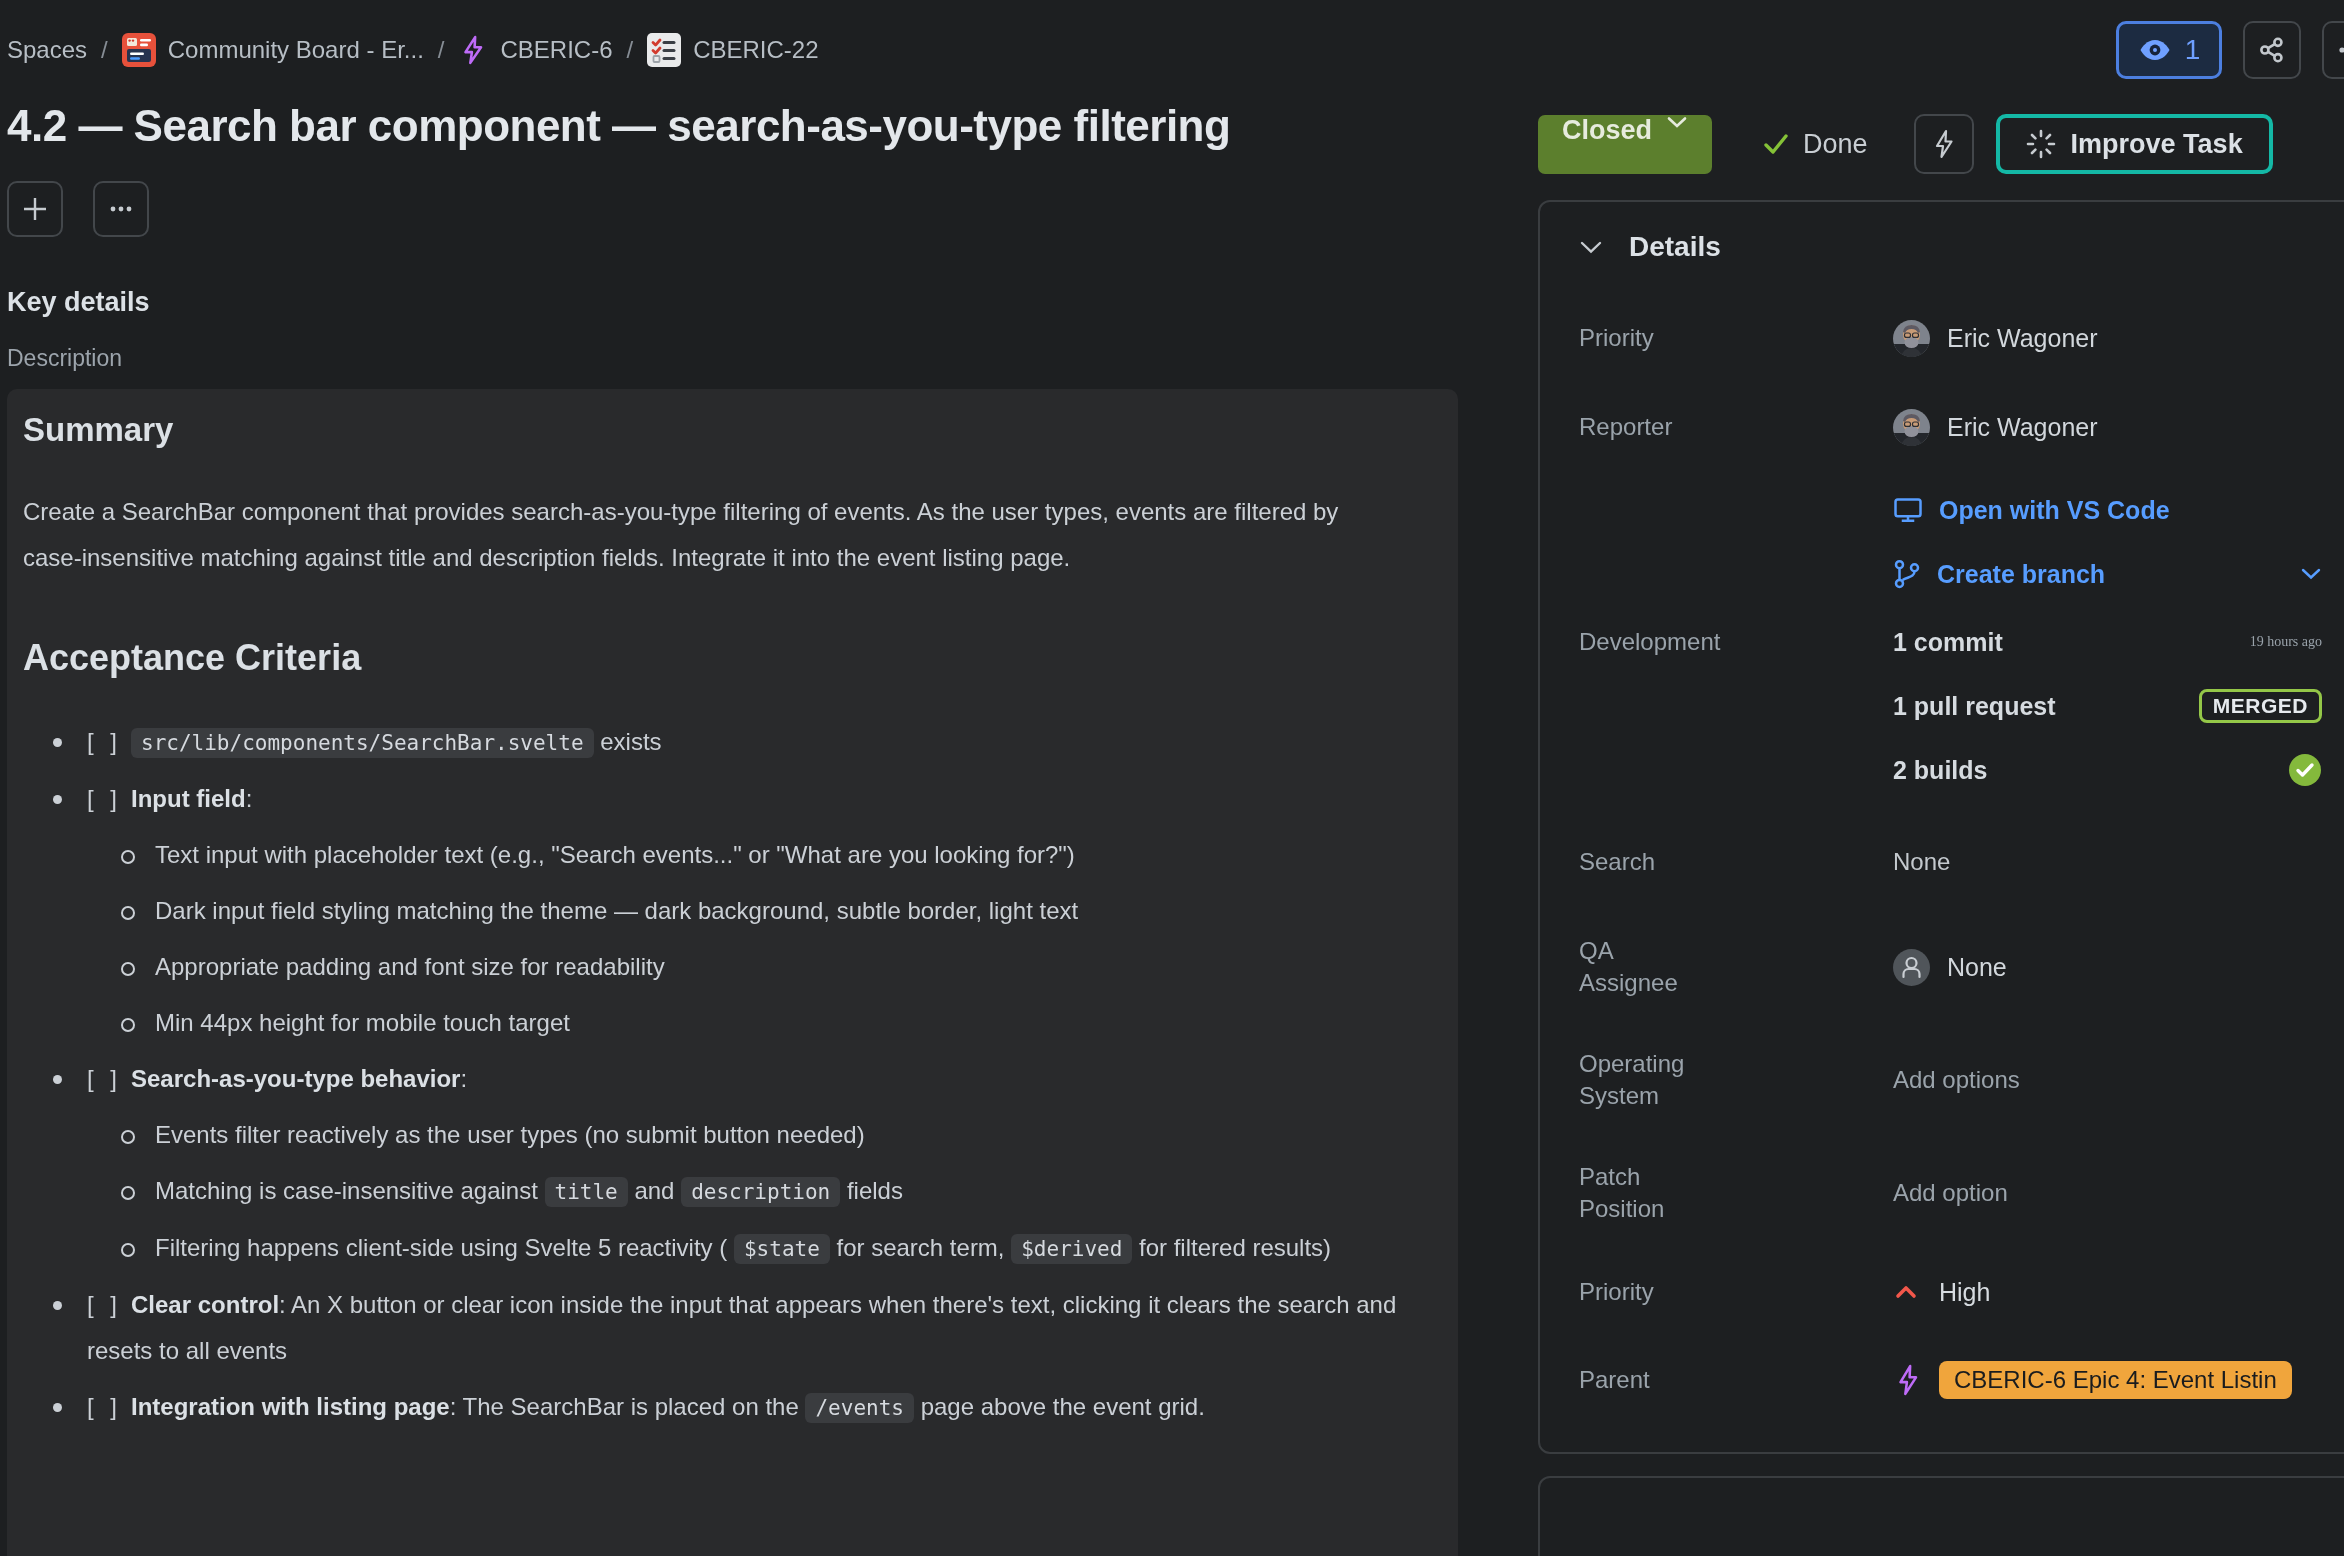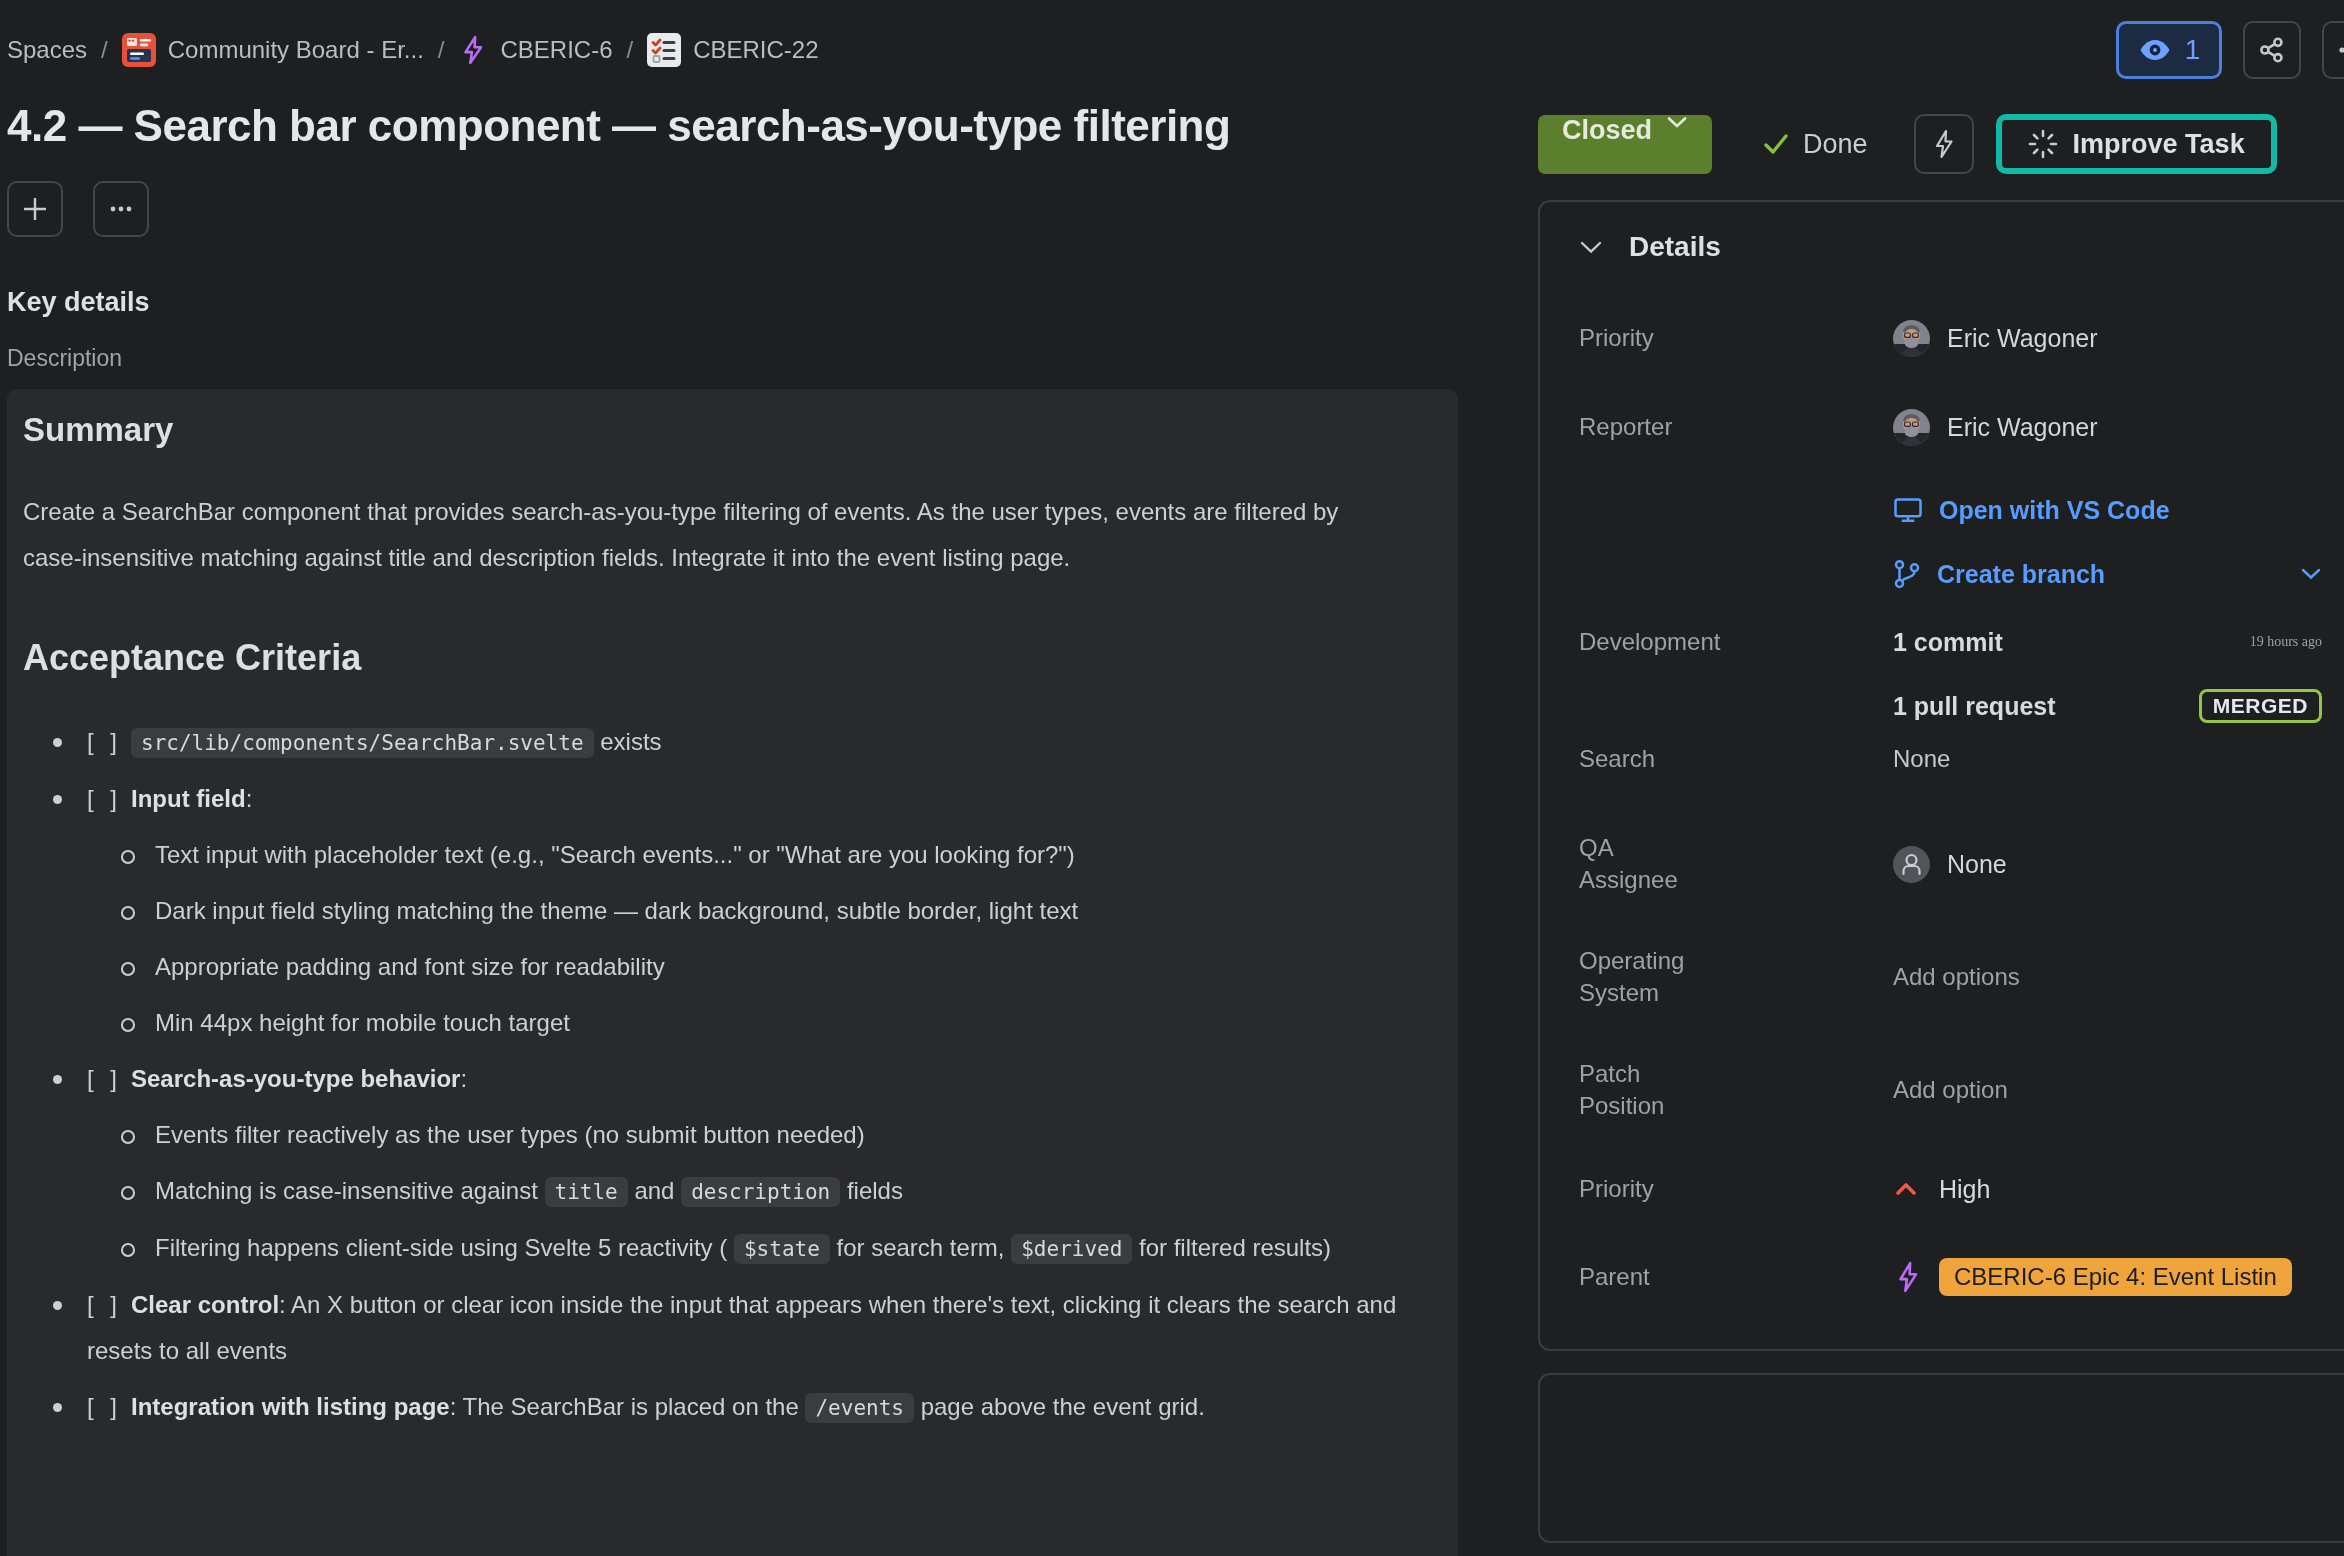--- a/index.html
+++ b/index.html
@@ -56,21 +56,21 @@
   
   .right-col { position:absolute; left:1538px; top:114px; width:958px; }
   .status-row { display:flex; align-items:center; height:60px; }
   .closed-btn { height:59px; padding:0 24px; background:#5C7F2D; border-radius:7px;
                 display:flex; gap:14px; color:#E6EBDD;
                 font-size:27px; font-weight:600; cursor:pointer; margin-right:50px; }
   .done-act { display:flex; align-items:center; gap:13px; font-size:27px; color:#C9CED3;
               cursor:pointer; margin-right:46px; }
   .bolt-btn { width:60px; height:60px; border:2px solid #43474B; border-radius:10px;
               display:flex; align-items:center; justify-content:center; cursor:pointer; margin-right:22px; background:transparent;}
-  .improve-btn { height:60px; border:6px solid #14b8a6; border-radius:10px; padding:0 26px;
+  .improve-btn { height:60px; border:4px solid #14b8a6; border-radius:10px; padding:0 26px;
                  display:flex; align-items:center; gap:15px; font-size:27px; font-weight:700;
                  color:#DCE1E6; cursor:pointer; background:transparent; }
 
   .card { border:2px solid #3A3D40; border-radius:12px; background:transparent; }
   .details-card { margin-top:26px; width:958px; padding:29px 172px 45px 39px; }
   .dheader { display:flex; align-items:center; gap:26px; margin-bottom:48px; cursor:pointer; }
   .dheader .dh-title { font-size:28px; font-weight:700; color:#DCE1E6; }
   .drow { display:flex; align-items:center; }
   .dlabel { flex:0 0 314px; font-size:24px; color:#9AA3AB; line-height:32px; }
   .dlabel span { display:inline-block; max-width:130px; }
@@ -401,20 +401,32 @@
     </div>
 
     <div class="drow r-pr">
       <div class="dlabel"></div>
       <div class="dval">
         <span class="dev-strong">1 pull request</span>
         <span class="merged-badge">MERGED</span>
       </div>
     </div>
 
+    <div class="drow r-builds">
+      <div class="dlabel"></div>
+      <div class="dval">
+        <span class="dev-strong">2 builds</span>
+        <span style="margin-left:auto;">
+          <svg width="34" height="34" viewBox="0 0 34 34">
+            <circle cx="17" cy="17" r="16" fill="#84B93C"></circle>
+            <path d="M10 17.5 l4.5 4.5 L24 12" stroke="#FFFFFF" stroke-width="3.4" fill="none" stroke-linecap="round" stroke-linejoin="round"></path>
+          </svg>
+        </span>
+      </div>
+    </div>
 
     <div class="drow r-labels">
       <div class="dlabel"><span>Search</span></div>
       <div class="dval">
         <span class="none-grey">None</span>
       </div>
     </div>
 
     <div class="drow r-qa">
       <div class="dlabel"><span>QA Assignee</span></div>

